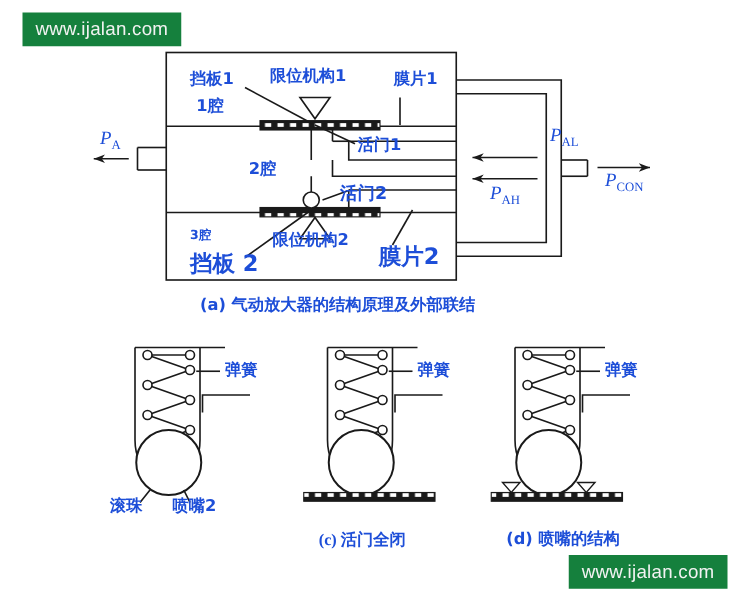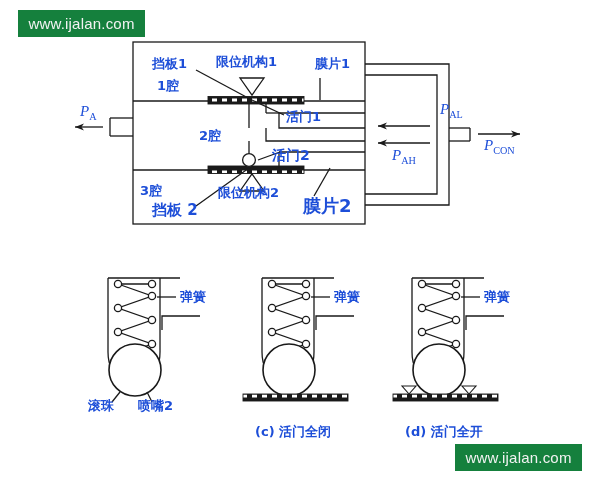--- a/index.html
+++ b/index.html
@@ -163,40 +163,41 @@
     </g>
   </svg>
 
   <div class="lbl cn" style="left:152px;top:57px;font-size:13px;">挡板1</div>
   <div class="lbl cn" style="left:157px;top:79px;font-size:13px;">1腔</div>
   <div class="lbl cn" style="left:216px;top:55px;font-size:13px;">限位机构1</div>
   <div class="lbl cn" style="left:315px;top:57px;font-size:13px;">膜片1</div>
   <div class="lbl cn" style="left:286px;top:110px;font-size:13px;">活门1</div>
   <div class="lbl cn" style="left:199px;top:129px;font-size:13px;">2腔</div>
   <div class="lbl cn" style="left:272px;top:148px;font-size:14px;">活门2</div>
-  <div class="lbl cn" style="left:140px;top:184px;font-size:13px;">3腔</div>
-  <div class="lbl cn" style="left:152px;top:203px;font-size:15px;">挡板 2</div>
+  <div class="lbl cn" style="left:152px;top:184px;font-size:10px;">3腔</div>
+  <div class="lbl cn" style="left:152px;top:203px;font-size:18px;">挡板 2</div>
   <div class="lbl cn" style="left:218px;top:186px;font-size:13px;">限位机构2</div>
   <div class="lbl cn" style="left:303px;top:197px;font-size:18px;">膜片2</div>
 
   <div class="lbl psym" style="left:80px;top:104px;font-size:15px;"><span>P</span><sub>A</sub></div>
 
   <div class="lbl psym" style="left:392px;top:102px;font-size:15px;margin-left:48px;"><span>P</span><sub>AL</sub></div>
 
   <div class="lbl psym" style="left:392px;top:148px;font-size:15px;"><span>P</span><sub>AH</sub></div>
 
   <div class="lbl psym" style="left:484px;top:110px;font-size:15px;margin-top:28px;"><span>P</span><sub>CON</sub></div>
 
+  <div class="lbl cn" style="left:160px;top:238px;font-size:13px;">(a) 气动放大器的结构原理及外部联结</div>
 
   <div class="lbl cn" style="left:180px;top:290px;font-size:13px;">弹簧</div>
   <div class="lbl cn" style="left:88px;top:399px;font-size:13px;">滚珠</div>
   <div class="lbl cn" style="left:138px;top:399px;font-size:13px;">喷嘴2</div>
 
   <div class="lbl cn" style="left:334px;top:290px;font-size:13px;">弹簧</div>
-  <div class="lbl cn" style="left:255px;top:425px;font-size:13px;">(c) 活门全闭</div>
+  <div class="lbl cn" style="left:255px;top:425px;font-size:13px;font-family:Liberation Serif, serif;">(c) 活门全闭</div>
 
   <div class="lbl cn" style="left:484px;top:290px;font-size:13px;">弹簧</div>
-  <div class="lbl cn" style="left:405px;top:425px;font-size:13px;">(d) 活门全开</div>
+  <div class="lbl cn" style="left:405px;top:425px;font-size:13px;">(d) 喷嘴的结构</div>
 
   <div class="wm" style="left:18px;top:10px;width:127px;height:27px;font-size:15px;">www.ijalan.com</div>
   <div class="wm" style="left:455px;top:444px;width:127px;height:27px;font-size:15px;">www.ijalan.com</div>
 
 </div>
 
 </body></html>

